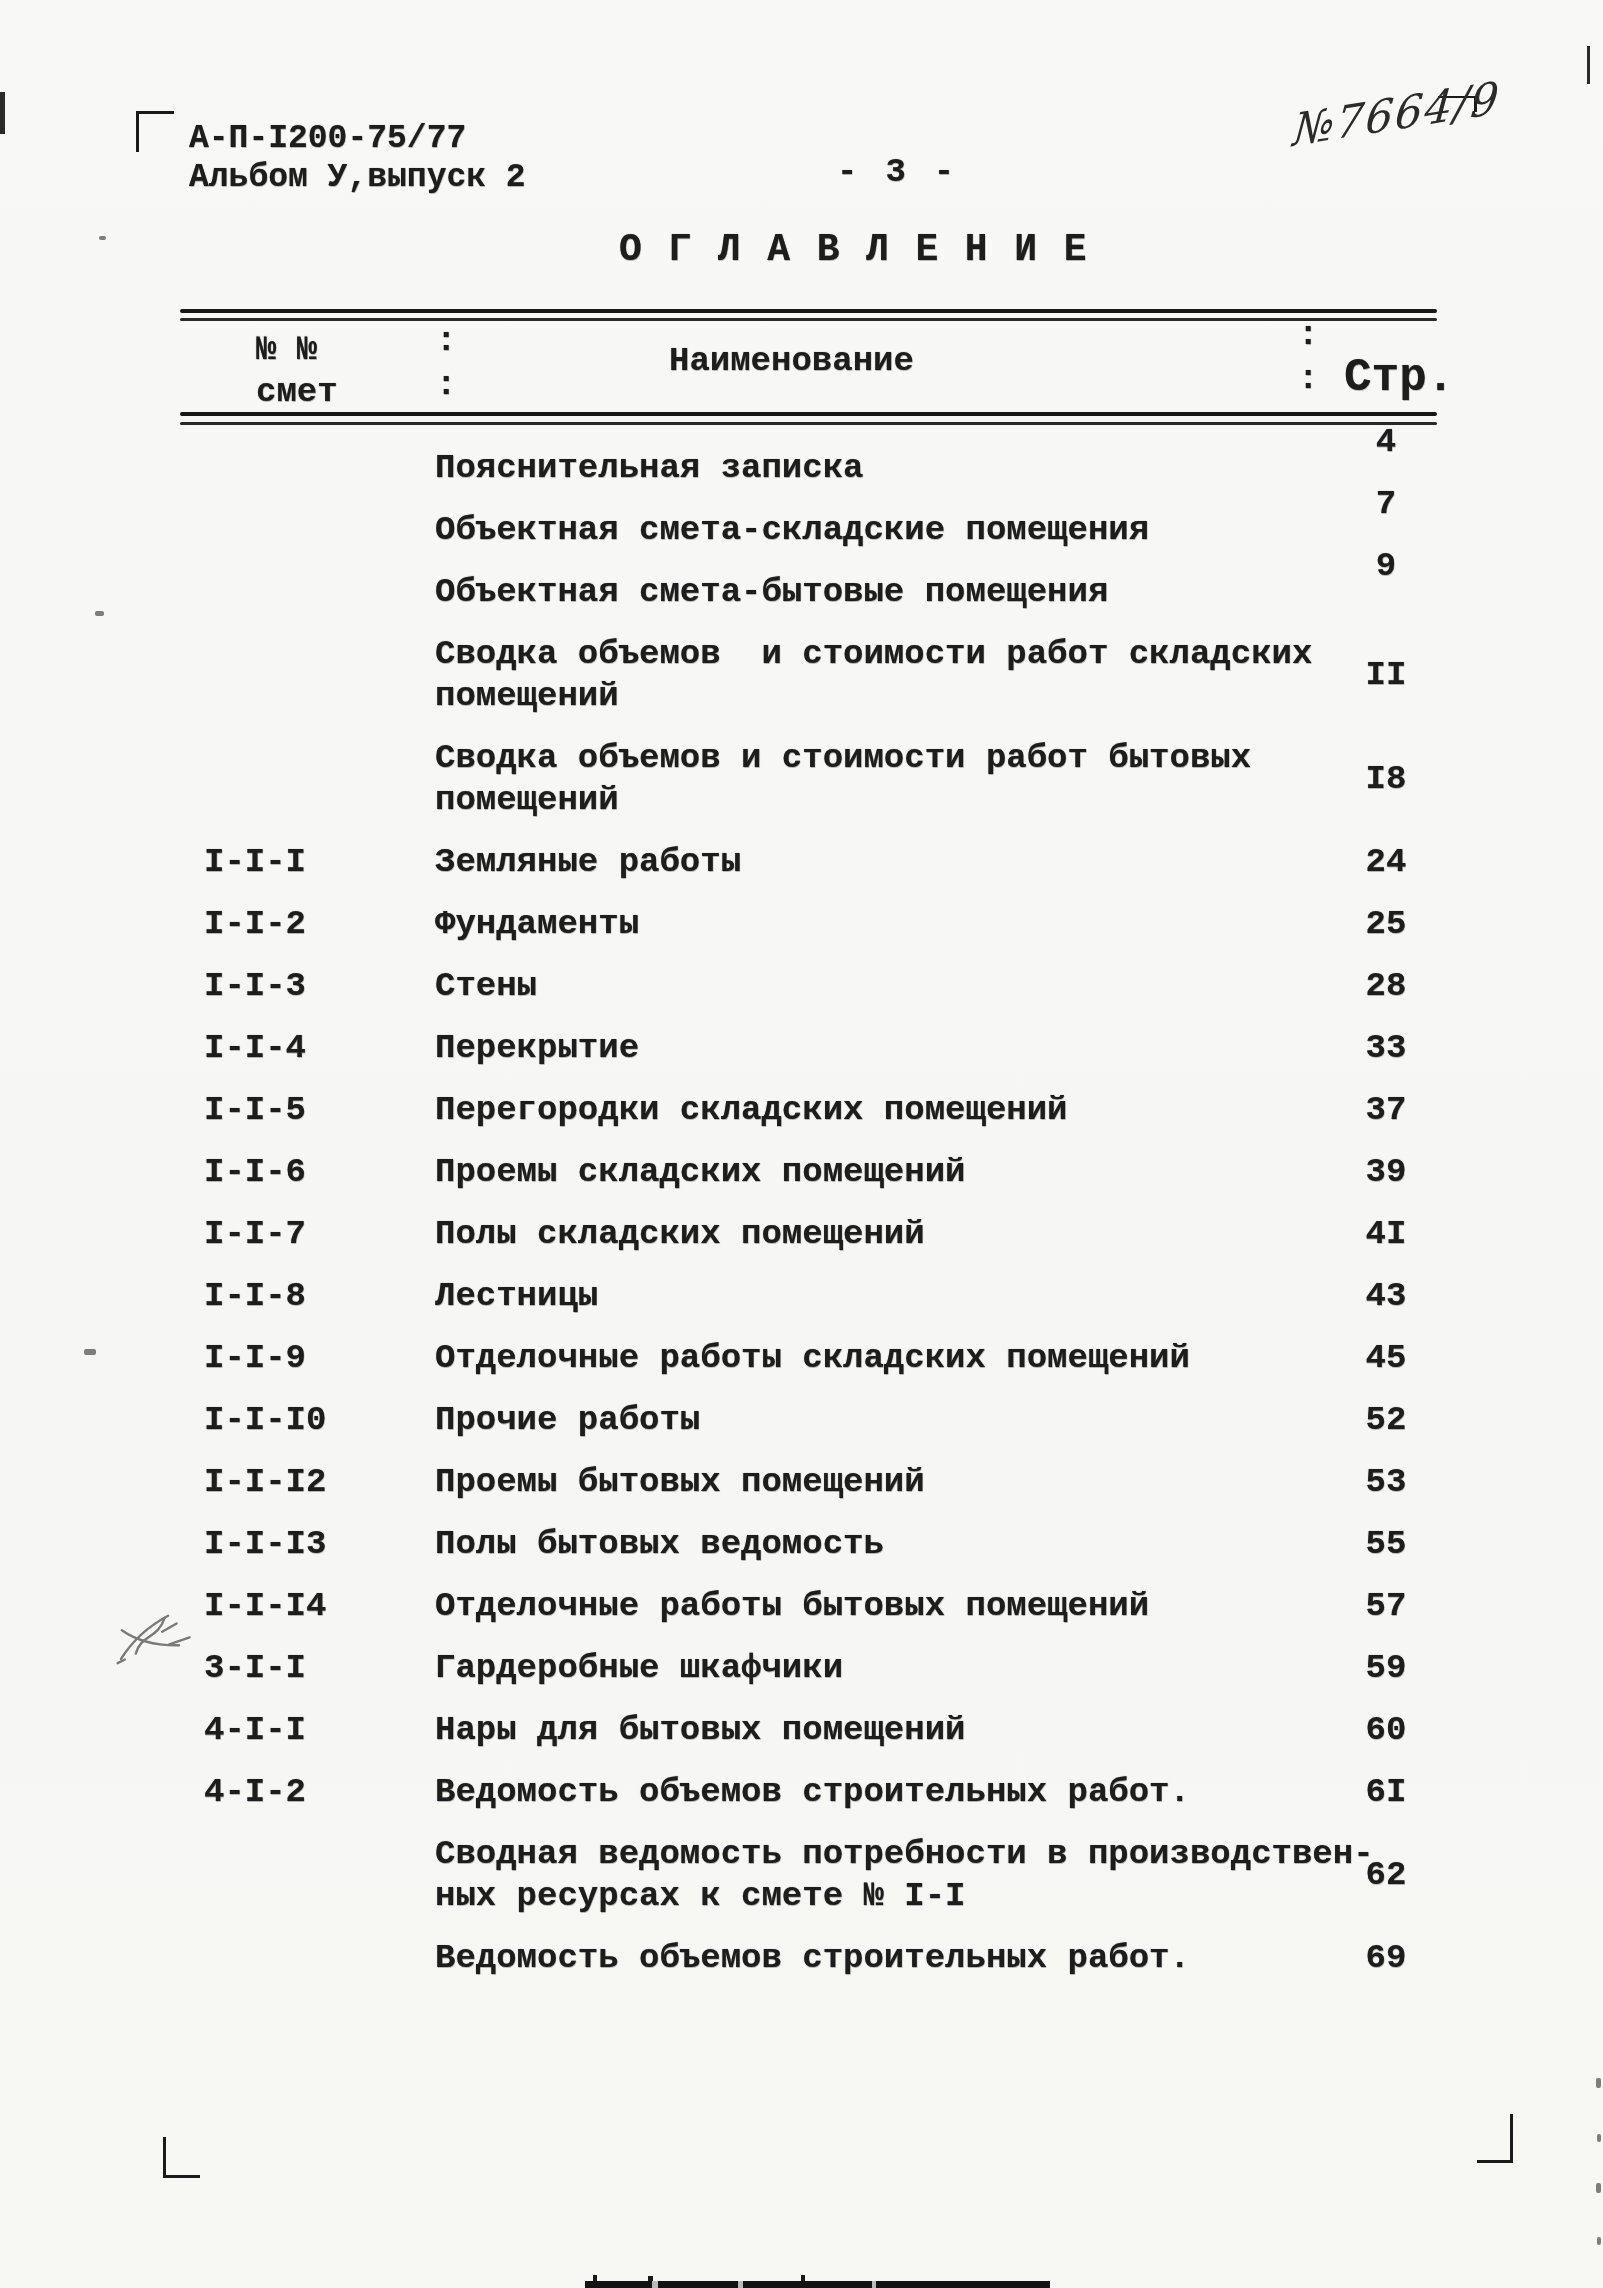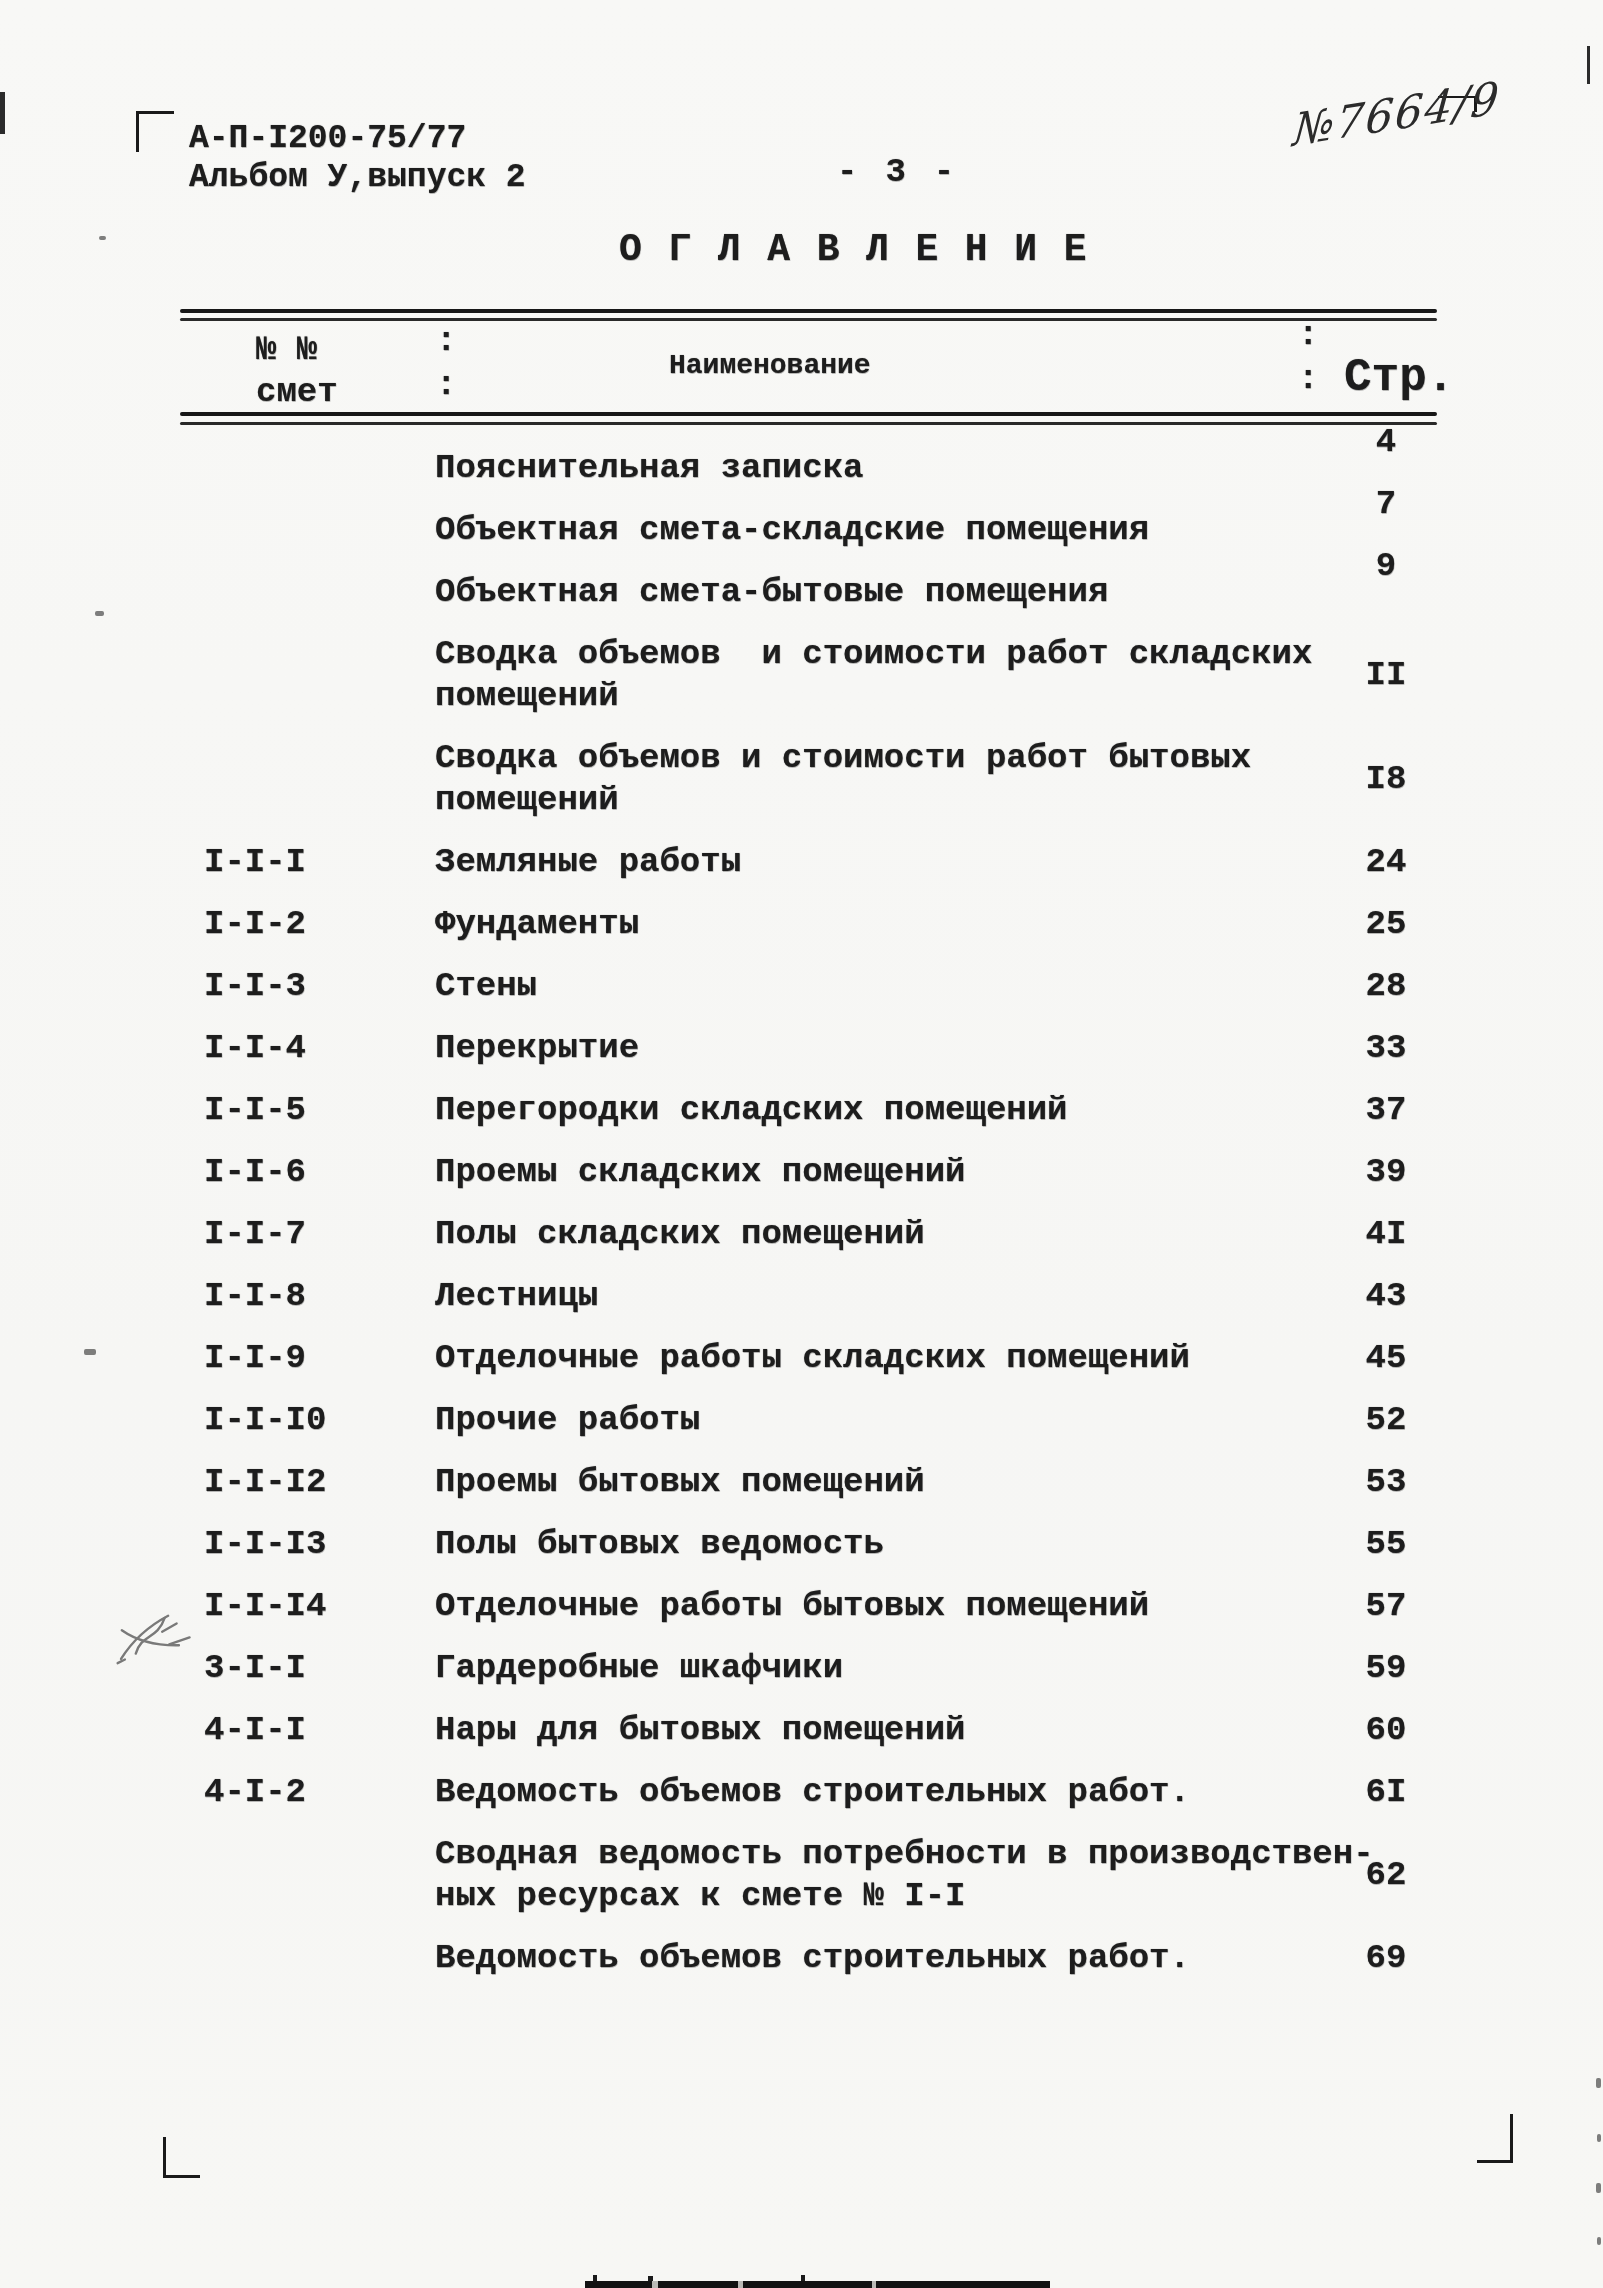--- a/index.html
+++ b/index.html
@@ -29,21 +29,21 @@
   .mark-tr { left:1438px; top:96px;  width:36px; height:14.3px; border-top-width:2.9px; border-right-width:3.8px; }
   .mark-bl { left:163px;  top:2137px; width:34px; height:38px; border-bottom-width:3.8px; border-left-width:3.8px; }
   .mark-br { left:1477px; top:2114px; width:32.5px; height:46px; border-bottom-width:3.8px; border-right-width:3.8px; }
 
   
   .rule { position:absolute; left:180px; width:1257px; background:#171717; height:3.8px; border-radius:1.9px; }
   .rule.thin { height:2.9px; opacity:.92; }
 
   
   .h-num  { left:256px;  top:329px; font-size:34px; line-height:42px; white-space:pre-wrap; }
-  .h-name { left:669px;  top:350px; font-size:28px; }
+  .h-name { left:669px;  top:342px; font-size:34px; }
   .h-page { left:1344px; top:352px; font-size:46px; }
   .colsep { position:absolute; display:flex; flex-direction:column; gap:15.3px;
             font-size:34px; line-height:29px; }
   .colsep-1 { left:436px;  top:327px; }
   .colsep-2 { left:1298px; top:321px; }
 
   
   .toc-body { position:absolute; left:0; top:447px; width:1472px; }
   .toc-row  { position:relative; margin-bottom:20px; min-height:42px; }
   .cell-num  { position:absolute; left:204px; top:0; font-size:34px; line-height:42px; }

